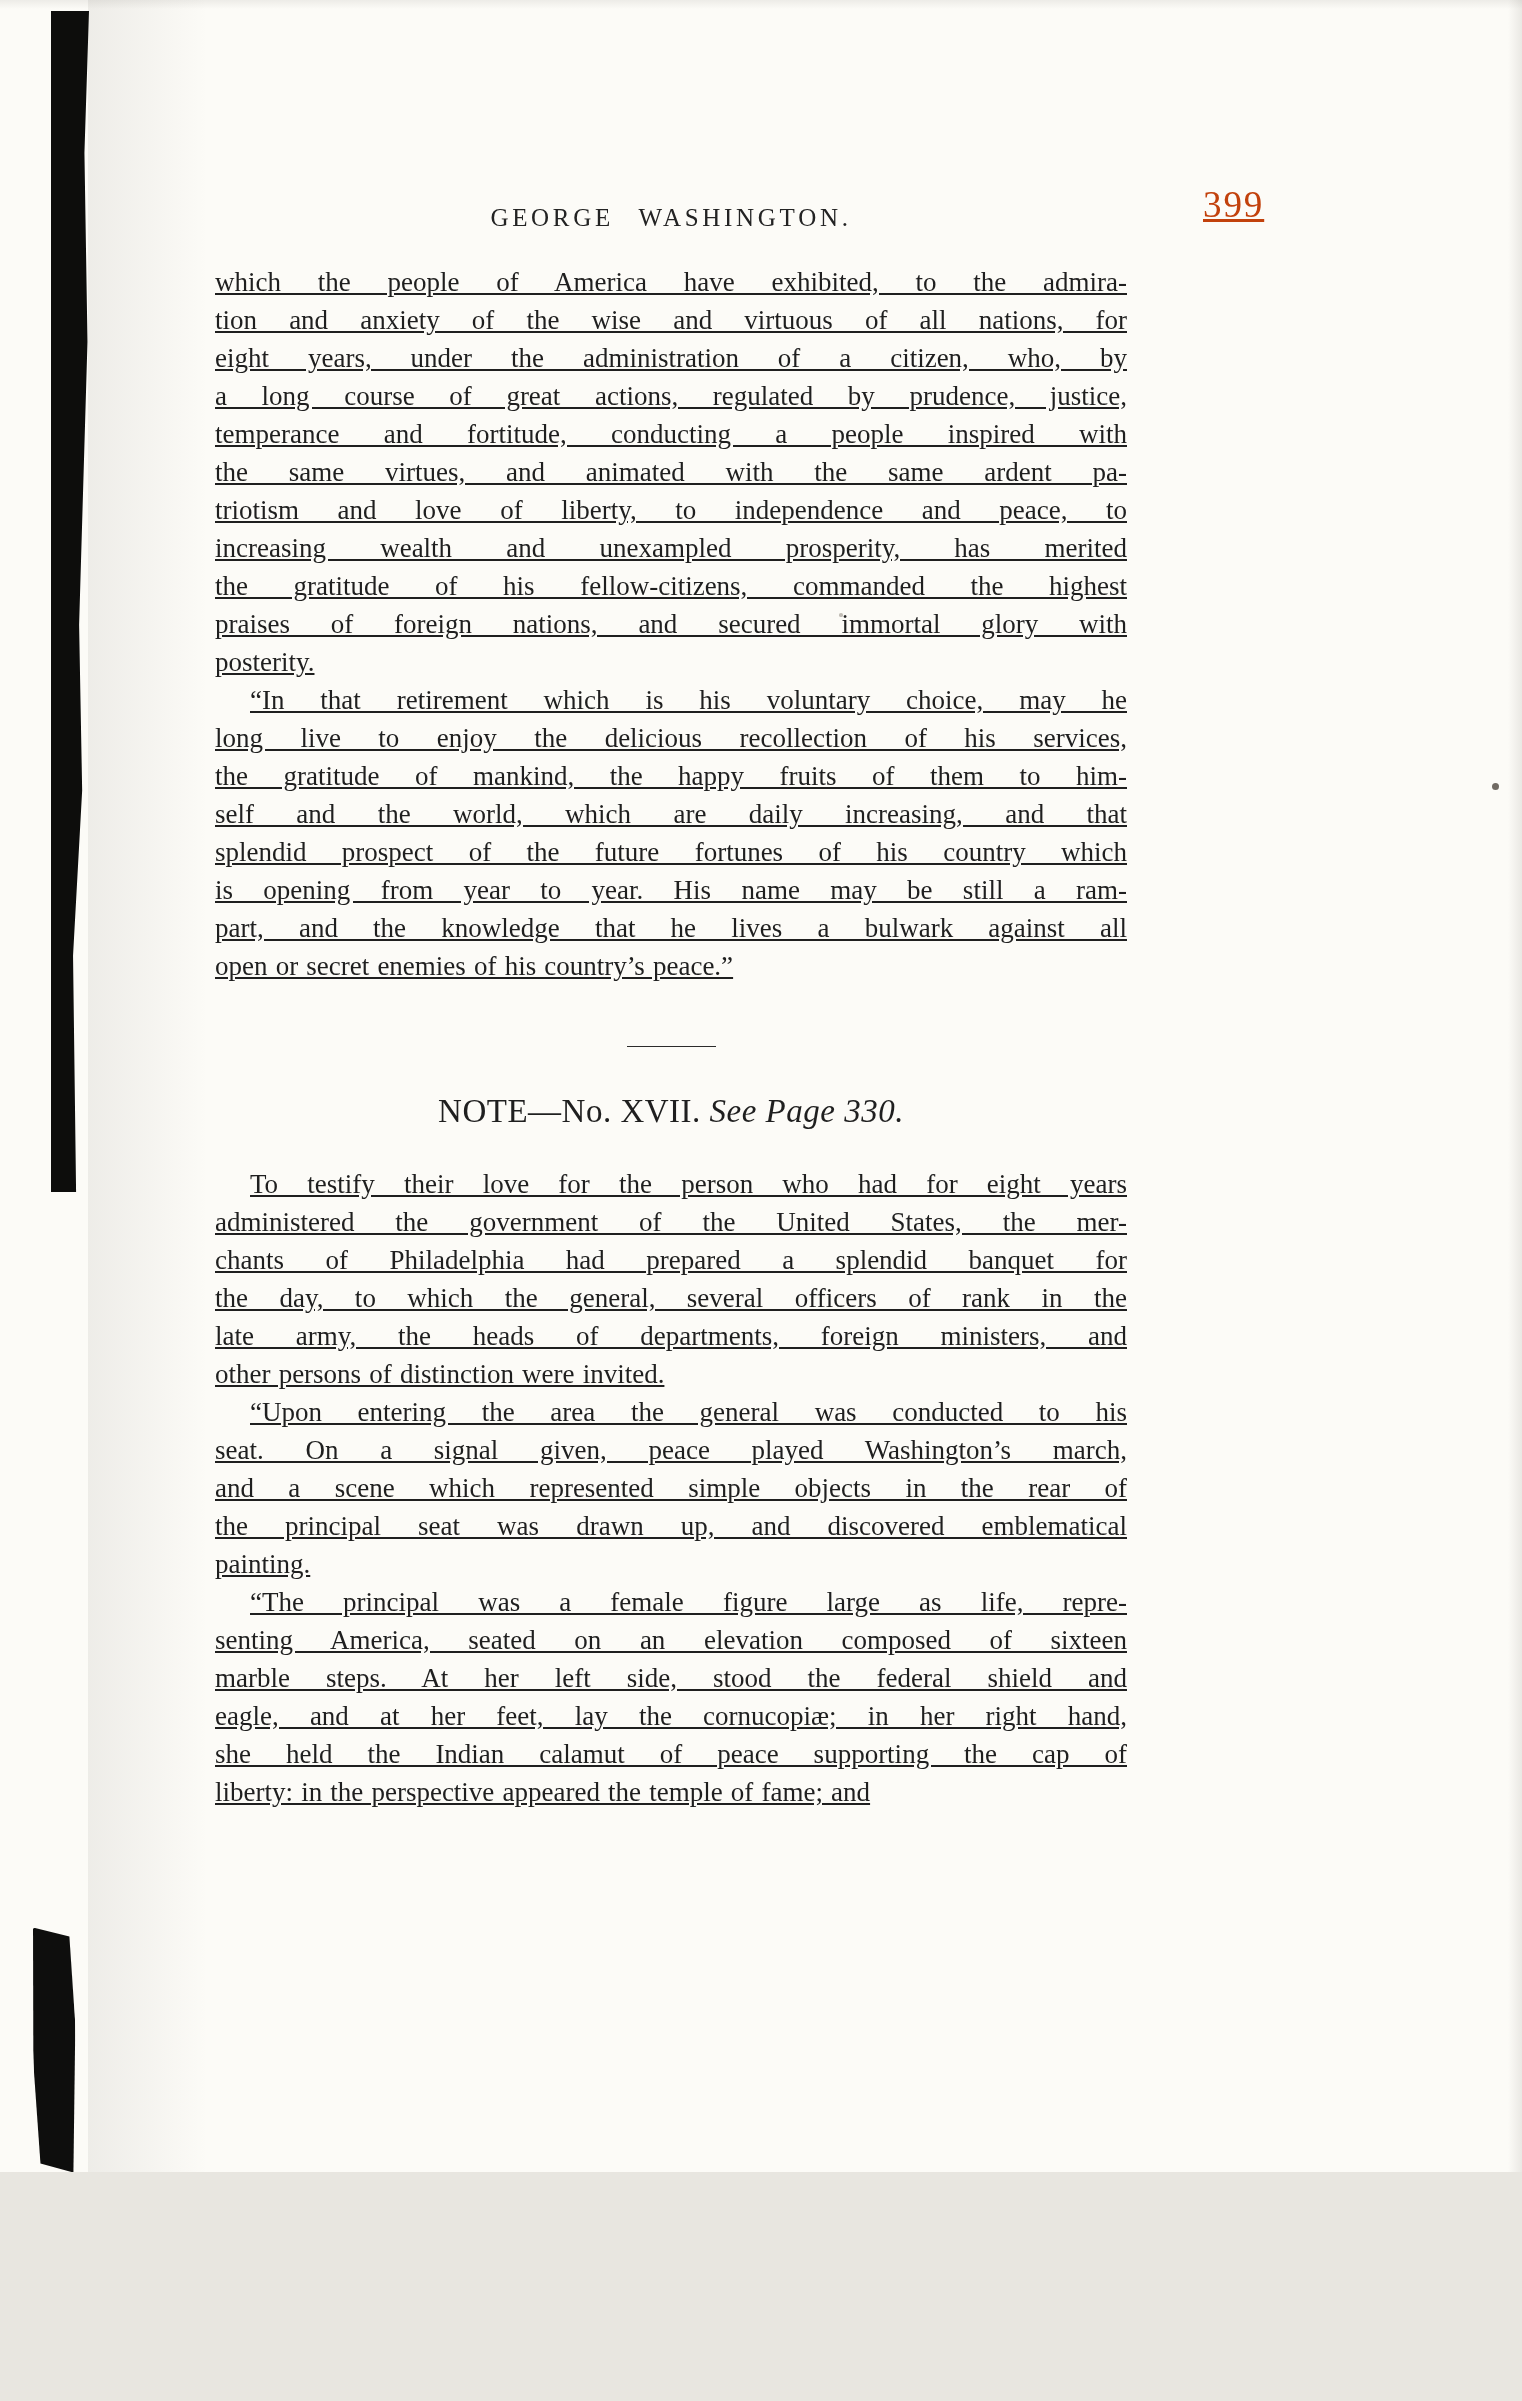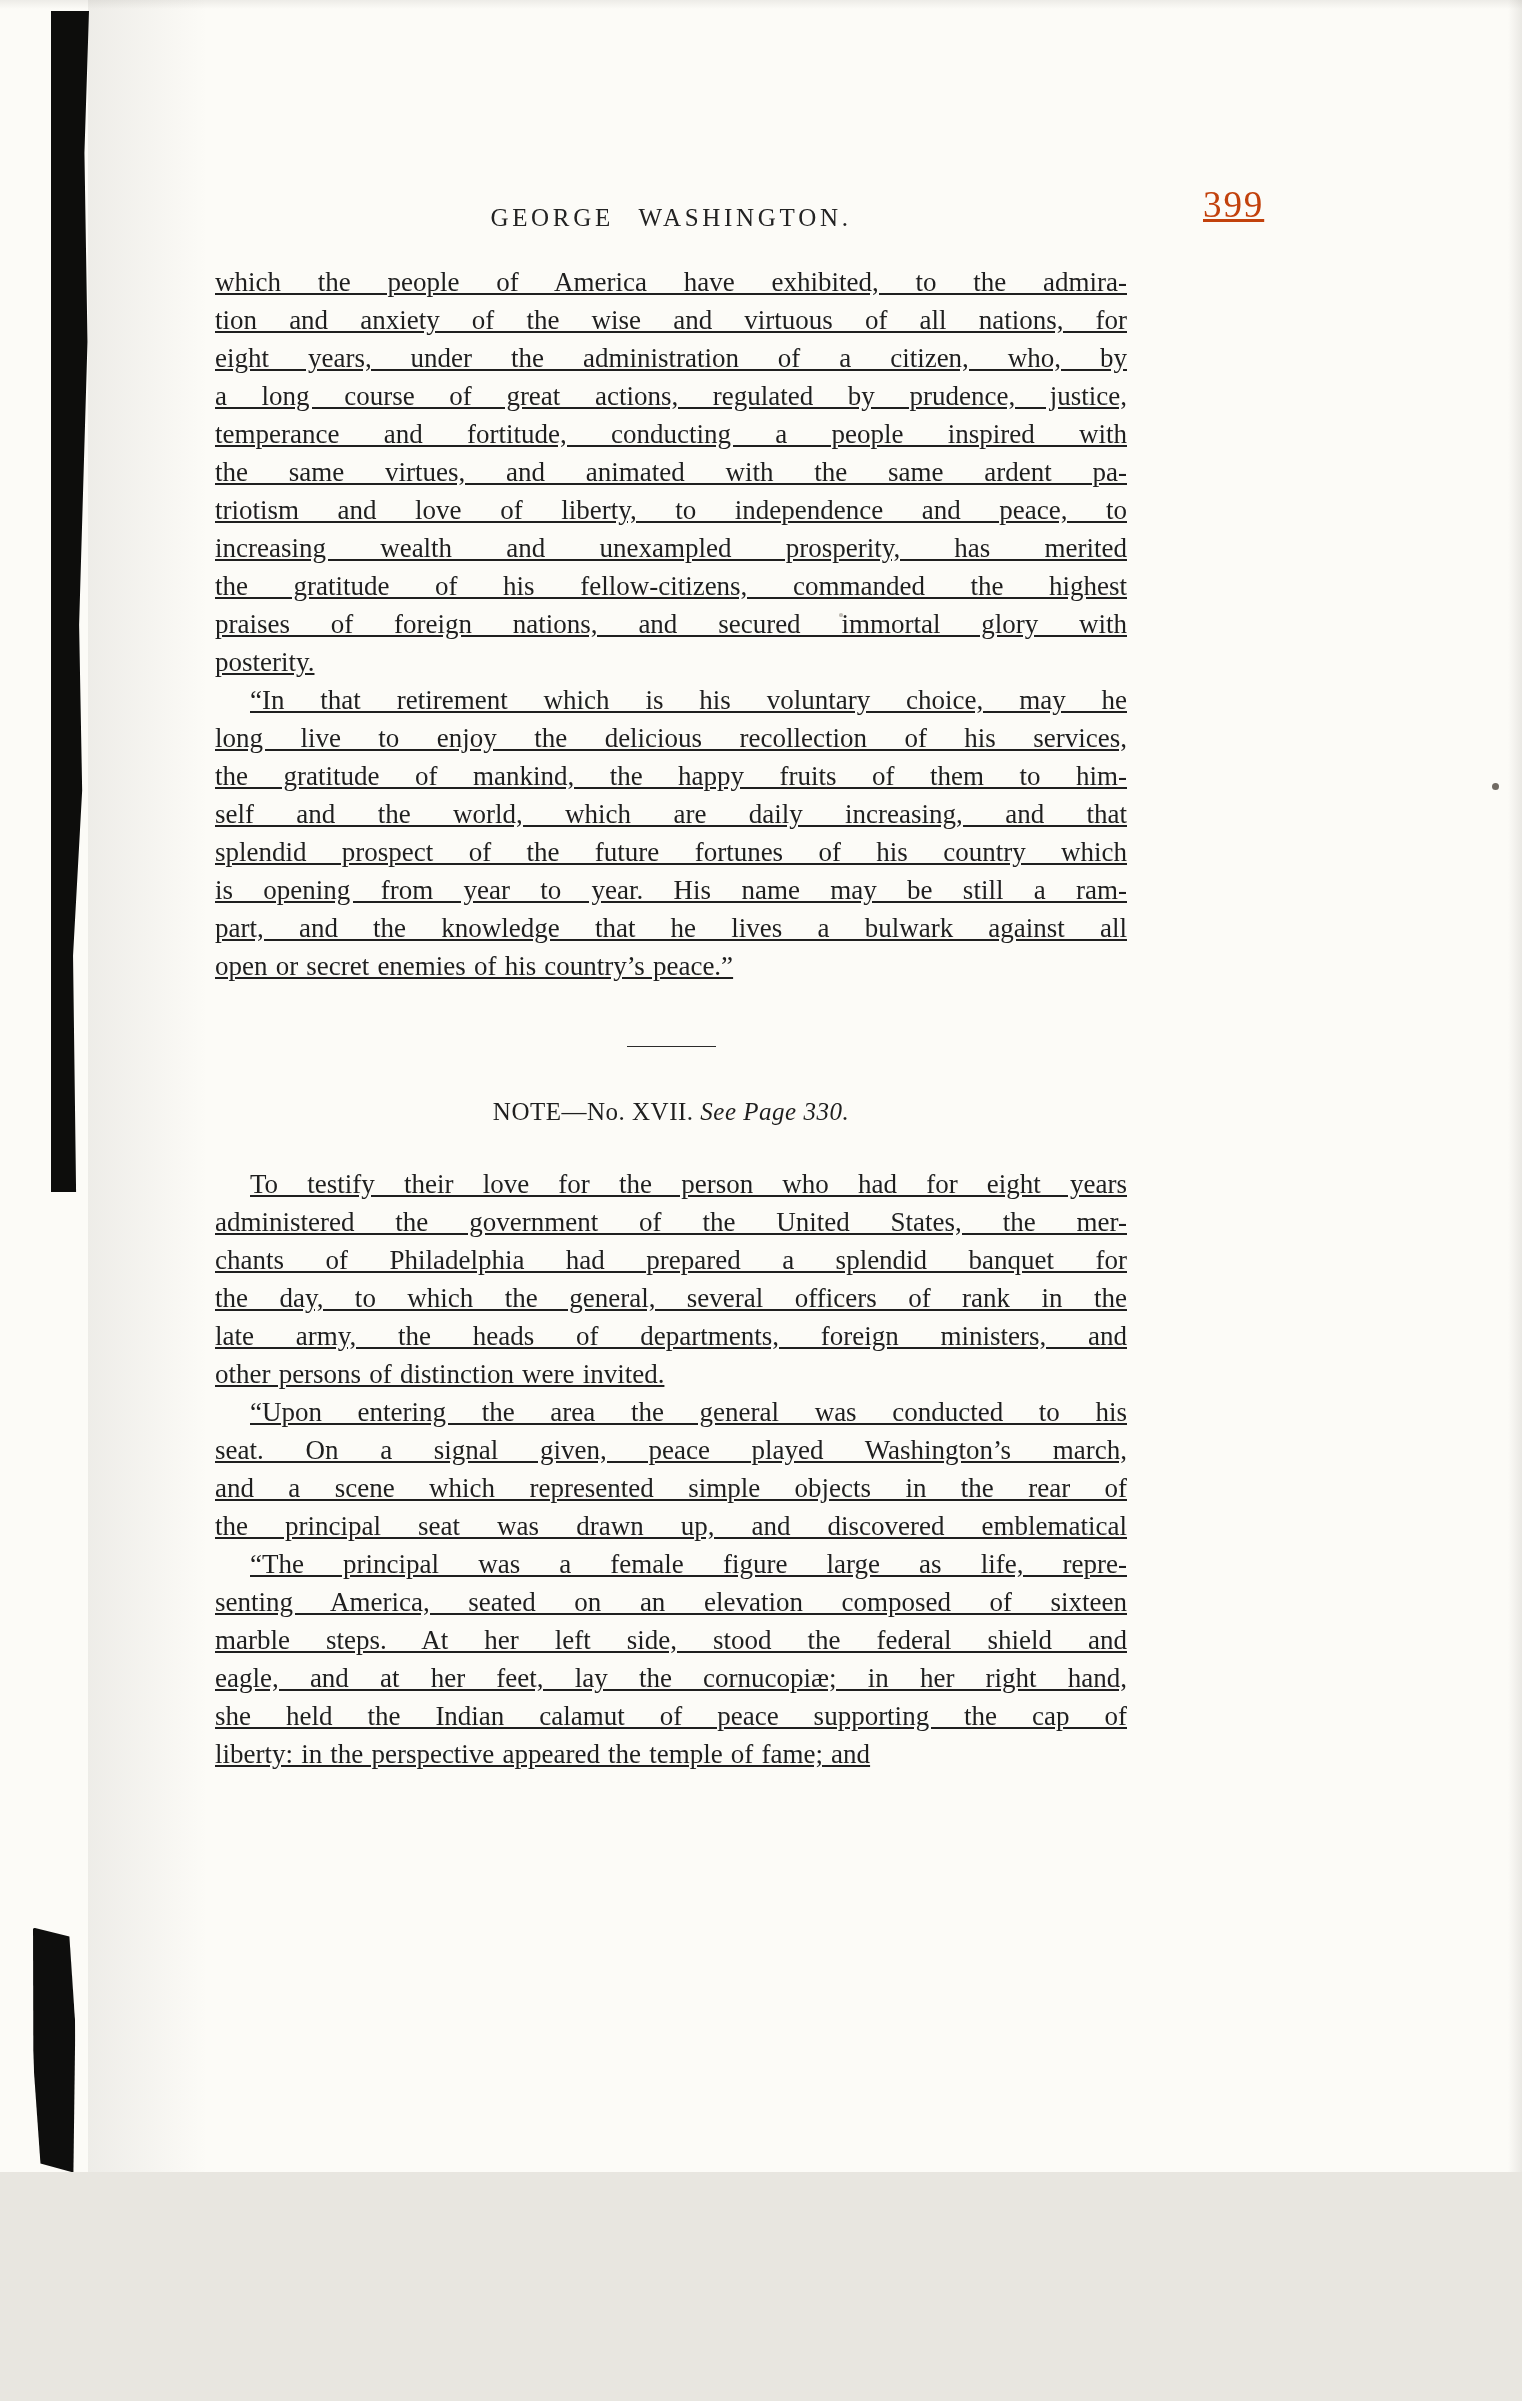--- a/index.html
+++ b/index.html
@@ -70,21 +70,21 @@
   .line.indent{text-indent:35px;}
   .it{font-style:italic;}
   .rule{
     width:89px;height:0;
     border-top:1.9px solid #2b2b2b;
     margin:61px auto 0 auto;
   }
   .note-heading{
     text-align:center;
     margin-top:48px;margin-bottom:37px;
-    font-size:25px;line-height:33px;
+    font-size:33px;line-height:33px;
     letter-spacing:0.5px;
   }
 </style>
 </head>
 <body>
 
 <div class="page">
 
   <div class="edge-top"></div>
   <div class="edge-right"></div>
@@ -132,20 +132,21 @@
         <div class="line">chants of Philadelphia had prepared a splendid banquet for</div>
         <div class="line">the day, to which the general, several officers of rank in the</div>
         <div class="line">late army, the heads of departments, foreign ministers, and</div>
         <div class="line last">other persons of distinction were invited.</div>
       </div>
       <div class="para">
         <div class="line indent">“Upon entering the area the general was conducted to his</div>
         <div class="line">seat. On a signal given, peace played Washington’s march,</div>
         <div class="line">and a scene which represented simple objects in the rear of</div>
         <div class="line">the principal seat was drawn up, and discovered emblematical</div>
+        <div class="line last">painting.</div>
       </div>
       <div class="para">
         <div class="line indent">“The principal was a female figure large as life, repre-</div>
         <div class="line">senting America, seated on an elevation composed of sixteen</div>
         <div class="line">marble steps. At her left side, stood the federal shield and</div>
         <div class="line">eagle, and at her feet, lay the cornucopiæ; in her right hand,</div>
         <div class="line">she held the Indian calamut of peace supporting the cap of</div>
         <div class="line last">liberty: in the perspective appeared the temple of fame; and</div>
       </div>
     </div>

